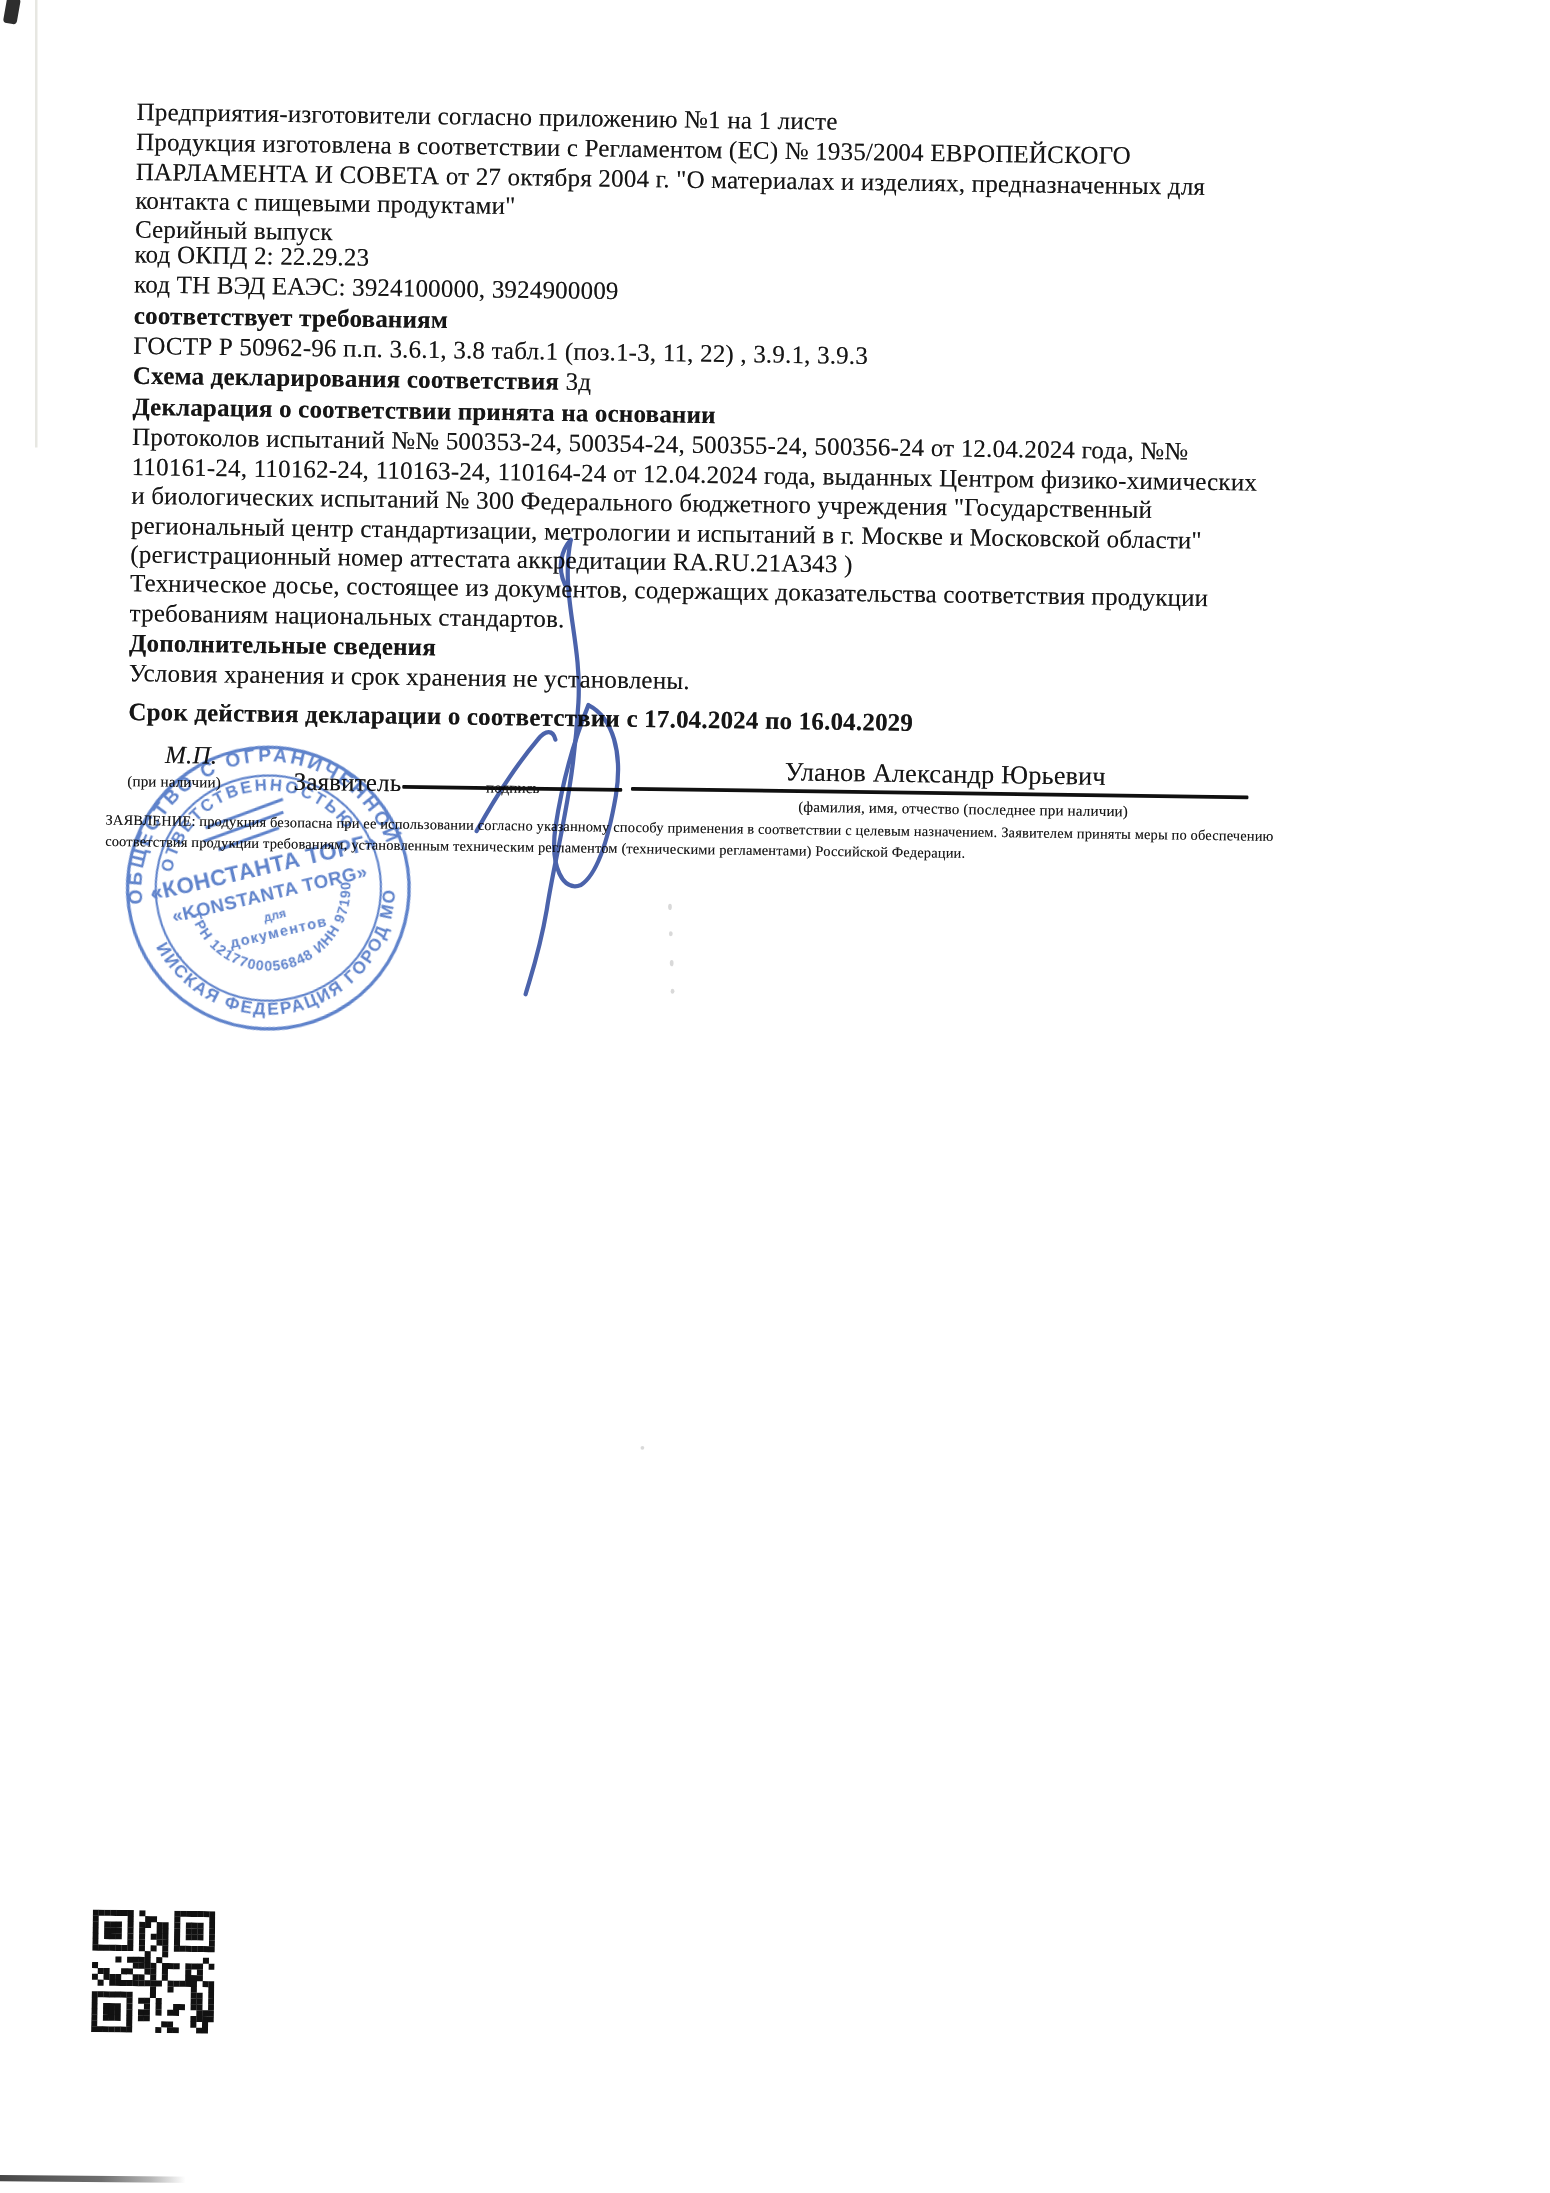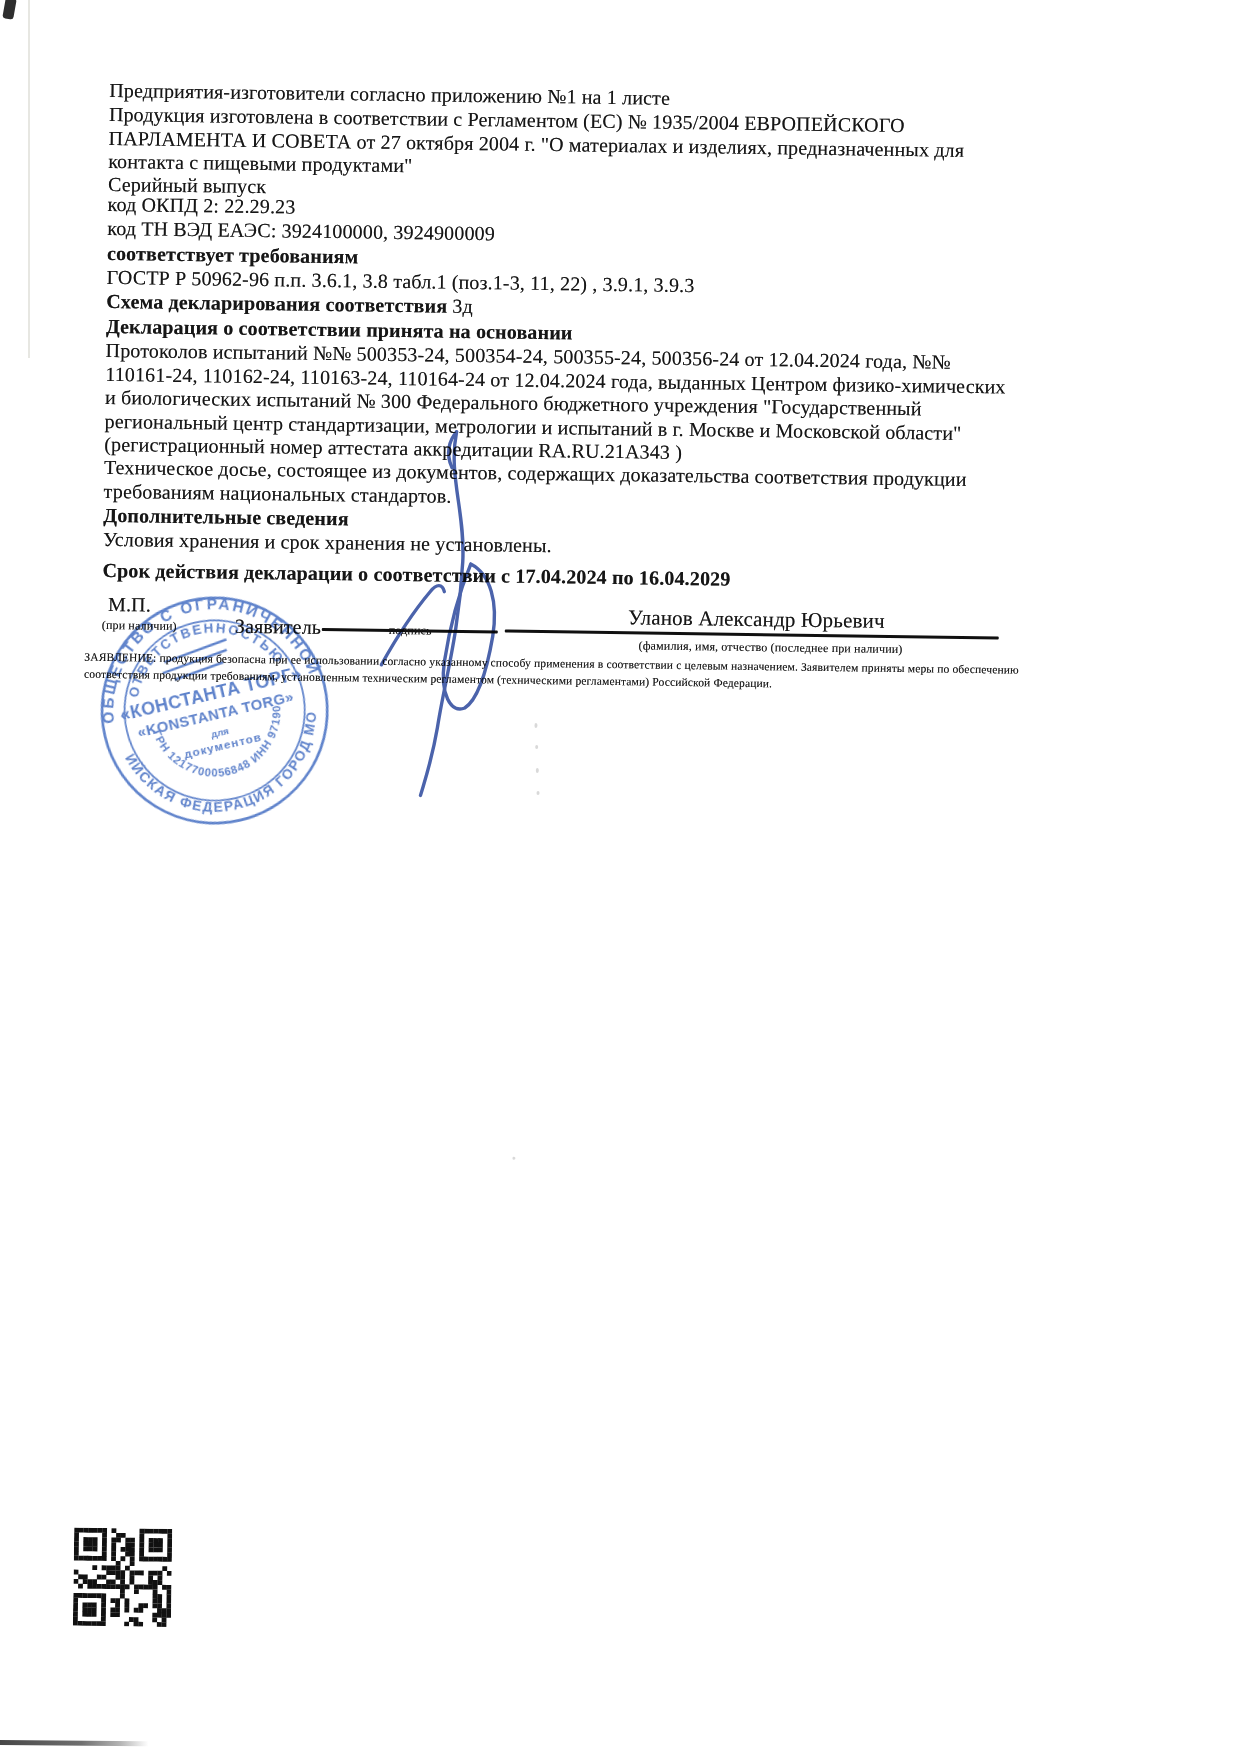--- a/index.html
+++ b/index.html
@@ -72,21 +72,21 @@
 
   <div>
     <div class="tl" style="left:110px;top:455px;">Техническое досье, состоящее из документов, содержащих доказательства соответствия продукции</div>
     <div class="tl" style="left:110px;top:478.5px;">требованиям национальных стандартов.</div>
   </div>
 
   <div class="tl b" style="left:110px;top:503px;">Дополнительные сведения</div>
   <div class="tl" style="left:110px;top:527px;">Условия хранения и срок хранения не установлены.</div>
   <div class="tl b" style="left:110px;top:558px;">Срок действия декларации о соответствии с 17.04.2024 по 16.04.2029</div>
 
-  <div class="tl" style="left:116px;top:592px;">М.П.</div>
+  <div class="tl" style="left:140px;top:592px;font-style:italic;">М.П.</div>
   <div class="tl small" style="left:110px;top:617px;">(при наличии)</div>
   <div class="tl" style="left:243px;top:612px;">Заявитель</div>
 
   <div class="sig-line" style="left:330px;top:624px;width:176px;"></div>
   <div class="tl small" style="left:397px;top:618px;">подпись</div>
 
   <div class="sig-line" style="left:513px;top:623px;width:494px;"></div>
   <div class="tl" style="left:636px;top:598px;font-size:21px;">Уланов Александр Юрьевич</div>
   <div class="tl small" style="left:647px;top:630px;">(фамилия, имя, отчество (последнее при наличии)</div>
 

